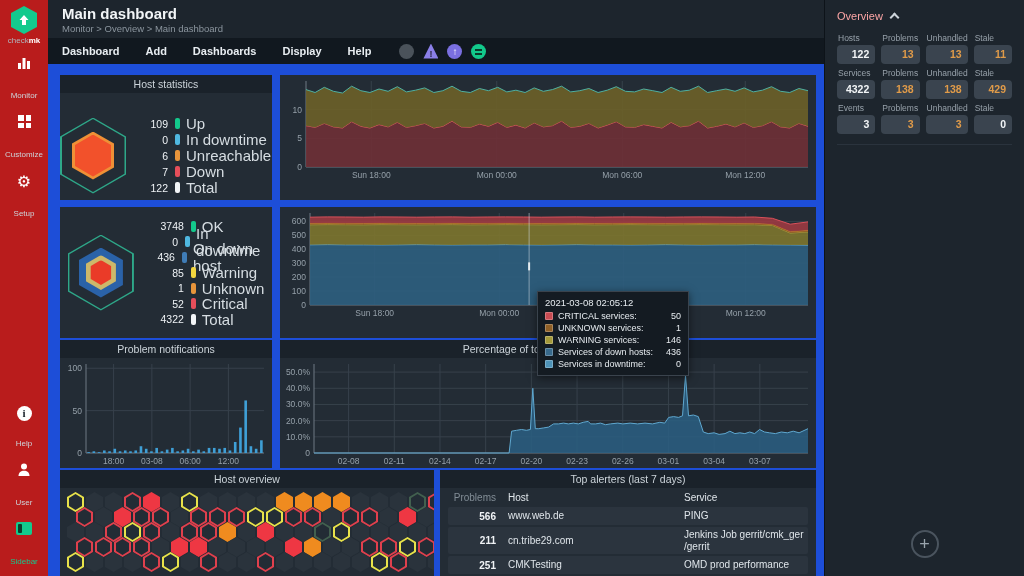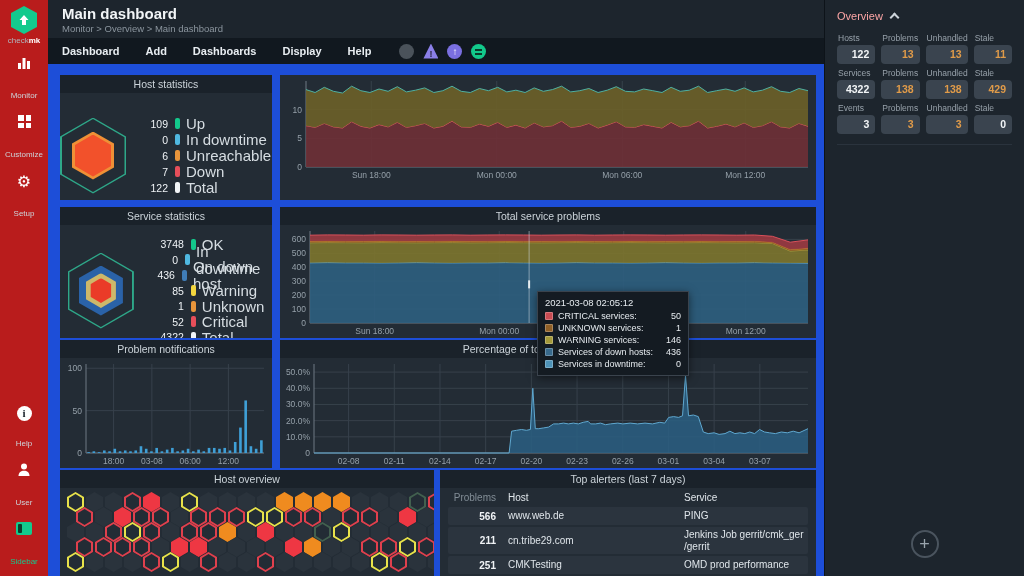--- a/index.html
+++ b/index.html
@@ -243,21 +243,20 @@
                 <line x1="26" x2="528" y1="92" y2="92" stroke="#6e7984"></line>
                 <path d="M26.0,50.7L35.1,52.4L44.3,48.4L53.4,51.9L62.5,53.0L71.6,46.7L80.8,51.3L89.9,53.0L99.0,49.6L108.1,51.9L117.3,47.3L126.4,52.4L135.5,50.7L144.7,48.4L153.8,53.0L162.9,51.3L172.0,46.1L181.2,51.9L190.3,52.4L199.4,49.0L208.5,51.3L217.7,47.3L226.8,52.4L235.9,50.1L245.1,53.0L254.2,47.9L263.3,51.9L272.4,50.7L281.6,46.1L290.7,52.4L299.8,51.3L308.9,48.4L318.1,53.0L327.2,50.1L336.3,46.7L345.5,51.9L354.6,52.4L363.7,49.6L372.8,51.3L382.0,53.0L391.1,47.3L400.2,51.9L409.3,50.7L418.5,46.1L427.6,53.0L436.7,51.3L445.9,49.0L455.0,51.9L464.1,47.9L473.2,52.4L482.4,50.7L491.5,46.7L500.6,51.9L509.7,53.0L518.9,48.4L528.0,51.3L528.0,92.0L26.0,92.0Z" fill="#6f3036" fill-opacity="0.9"></path>
                 <path d="M26.0,50.7L35.1,52.4L44.3,48.4L53.4,51.9L62.5,53.0L71.6,46.7L80.8,51.3L89.9,53.0L99.0,49.6L108.1,51.9L117.3,47.3L126.4,52.4L135.5,50.7L144.7,48.4L153.8,53.0L162.9,51.3L172.0,46.1L181.2,51.9L190.3,52.4L199.4,49.0L208.5,51.3L217.7,47.3L226.8,52.4L235.9,50.1L245.1,53.0L254.2,47.9L263.3,51.9L272.4,50.7L281.6,46.1L290.7,52.4L299.8,51.3L308.9,48.4L318.1,53.0L327.2,50.1L336.3,46.7L345.5,51.9L354.6,52.4L363.7,49.6L372.8,51.3L382.0,53.0L391.1,47.3L400.2,51.9L409.3,50.7L418.5,46.1L427.6,53.0L436.7,51.3L445.9,49.0L455.0,51.9L464.1,47.9L473.2,52.4L482.4,50.7L491.5,46.7L500.6,51.9L509.7,53.0L518.9,48.4L528.0,51.3" fill="none" stroke="#e25561" stroke-width="1"></path>
                 <path d="M26.0,14.6L35.1,17.5L44.3,12.3L53.4,16.3L62.5,18.0L71.6,11.2L80.8,15.7L89.9,17.5L99.0,14.0L108.1,16.3L117.3,11.7L126.4,16.9L135.5,15.2L144.7,12.9L153.8,17.5L162.9,15.7L172.0,11.2L181.2,16.3L190.3,17.5L199.4,13.5L208.5,15.7L217.7,12.3L226.8,16.9L235.9,15.2L245.1,17.5L254.2,12.9L263.3,16.3L272.4,14.6L281.6,11.2L290.7,16.9L299.8,15.7L308.9,13.5L318.1,17.5L327.2,15.2L336.3,11.7L345.5,16.3L354.6,16.9L363.7,14.0L372.8,15.7L382.0,17.5L391.1,12.3L400.2,16.3L409.3,15.2L418.5,11.2L427.6,17.5L436.7,15.7L445.9,14.0L455.0,16.3L464.1,12.9L473.2,16.9L482.4,15.2L491.5,11.7L500.6,16.3L509.7,17.5L518.9,13.5L528.0,15.7L528.0,51.3L518.9,48.4L509.7,53.0L500.6,51.9L491.5,46.7L482.4,50.7L473.2,52.4L464.1,47.9L455.0,51.9L445.9,49.0L436.7,51.3L427.6,53.0L418.5,46.1L409.3,50.7L400.2,51.9L391.1,47.3L382.0,53.0L372.8,51.3L363.7,49.6L354.6,52.4L345.5,51.9L336.3,46.7L327.2,50.1L318.1,53.0L308.9,48.4L299.8,51.3L290.7,52.4L281.6,46.1L272.4,50.7L263.3,51.9L254.2,47.9L245.1,53.0L235.9,50.1L226.8,52.4L217.7,47.3L208.5,51.3L199.4,49.0L190.3,52.4L181.2,51.9L172.0,46.1L162.9,51.3L153.8,53.0L144.7,48.4L135.5,50.7L126.4,52.4L117.3,47.3L108.1,51.9L99.0,49.6L89.9,53.0L80.8,51.3L71.6,46.7L62.5,53.0L53.4,51.9L44.3,48.4L35.1,52.4L26.0,50.7Z" fill="#6d6128" fill-opacity="0.9"></path>
                 <path d="M26.0,14.6L35.1,17.5L44.3,12.3L53.4,16.3L62.5,18.0L71.6,11.2L80.8,15.7L89.9,17.5L99.0,14.0L108.1,16.3L117.3,11.7L126.4,16.9L135.5,15.2L144.7,12.9L153.8,17.5L162.9,15.7L172.0,11.2L181.2,16.3L190.3,17.5L199.4,13.5L208.5,15.7L217.7,12.3L226.8,16.9L235.9,15.2L245.1,17.5L254.2,12.9L263.3,16.3L272.4,14.6L281.6,11.2L290.7,16.9L299.8,15.7L308.9,13.5L318.1,17.5L327.2,15.2L336.3,11.7L345.5,16.3L354.6,16.9L363.7,14.0L372.8,15.7L382.0,17.5L391.1,12.3L400.2,16.3L409.3,15.2L418.5,11.2L427.6,17.5L436.7,15.7L445.9,14.0L455.0,16.3L464.1,12.9L473.2,16.9L482.4,15.2L491.5,11.7L500.6,16.3L509.7,17.5L518.9,13.5L528.0,15.7" fill="none" stroke="#4fb0a0" stroke-width="1"></path>
               </svg></div>
           </div>
       </section>
 
       <section class="panel" style="left:12px;top:143px;width:212px;height:131px;">
-        <div class="ptitle">Service statistics</div>
         <div class="pbody statwrap">
           <div class="hexzone">
             <div class="bighex" style="width:66px;height:76px;background:#2ea889;">
               <div class="inner"></div>
               <div class="chex" style="width:44px;height:50px;background:#2a62a8;"></div>
               <div class="chex" style="width:30px;height:35px;background:#cdb86a;"></div>
               <div class="chex" style="width:21px;height:25px;background:#ea3b28;"></div>
             </div>
           </div>
           <div class="legend" id="legend-services" style="--rh:15px;">
@@ -294,21 +293,20 @@
               <div class="lrow" style="height: 15.5px;">
                 <span class="lval">4322</span>
                 <span class="lsw" style="background:#f2f5f7"></span>
                 <span class="llab">Total</span>
               </div>
             </div>
         </div>
       </section>
 
       <section class="panel" style="left:232px;top:143px;width:536px;height:131px;">
-        <div class="ptitle">Total service problems</div>
         <div class="pbody">
             <div class="chart"><svg width="536" height="113">
                 <text x="26" y="101" fill="#95a0a9" font-size="8.5" text-anchor="end">0</text>
                 <line x1="30" x2="528" y1="84.06060606060606" y2="84.06060606060606" stroke="#37414b"></line>
                 <text x="26" y="87.06060606060606" fill="#95a0a9" font-size="8.5" text-anchor="end">100</text>
                 <line x1="30" x2="528" y1="70.12121212121212" y2="70.12121212121212" stroke="#37414b"></line>
                 <text x="26" y="73.12121212121212" fill="#95a0a9" font-size="8.5" text-anchor="end">200</text>
                 <line x1="30" x2="528" y1="56.18181818181818" y2="56.18181818181818" stroke="#37414b"></line>
                 <text x="26" y="59.18181818181818" fill="#95a0a9" font-size="8.5" text-anchor="end">300</text>
                 <line x1="30" x2="528" y1="42.24242424242424" y2="42.24242424242424" stroke="#37414b"></line>

